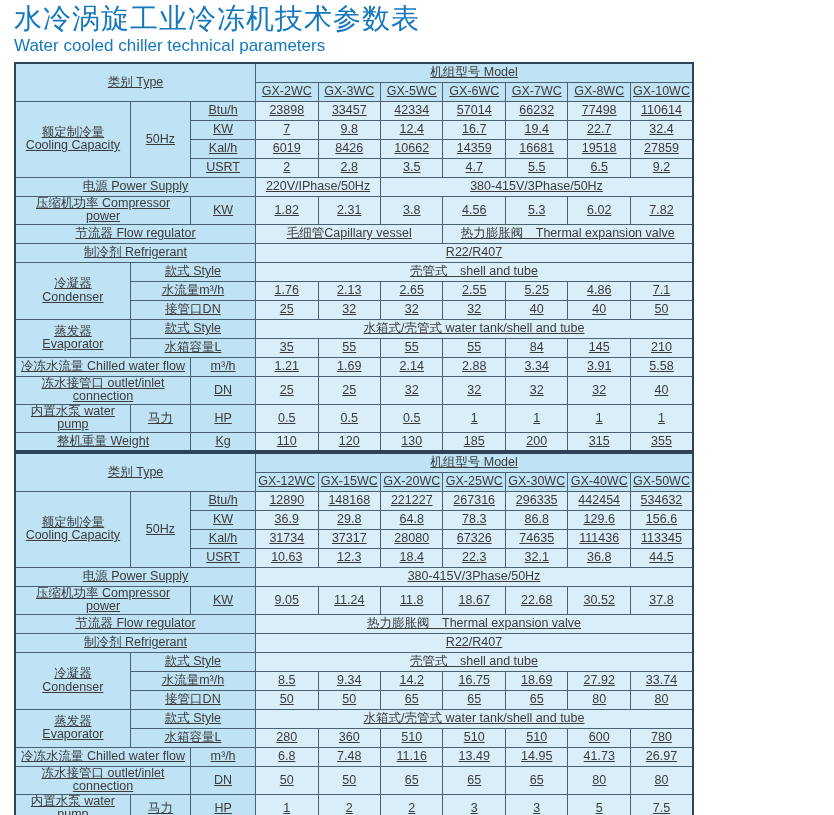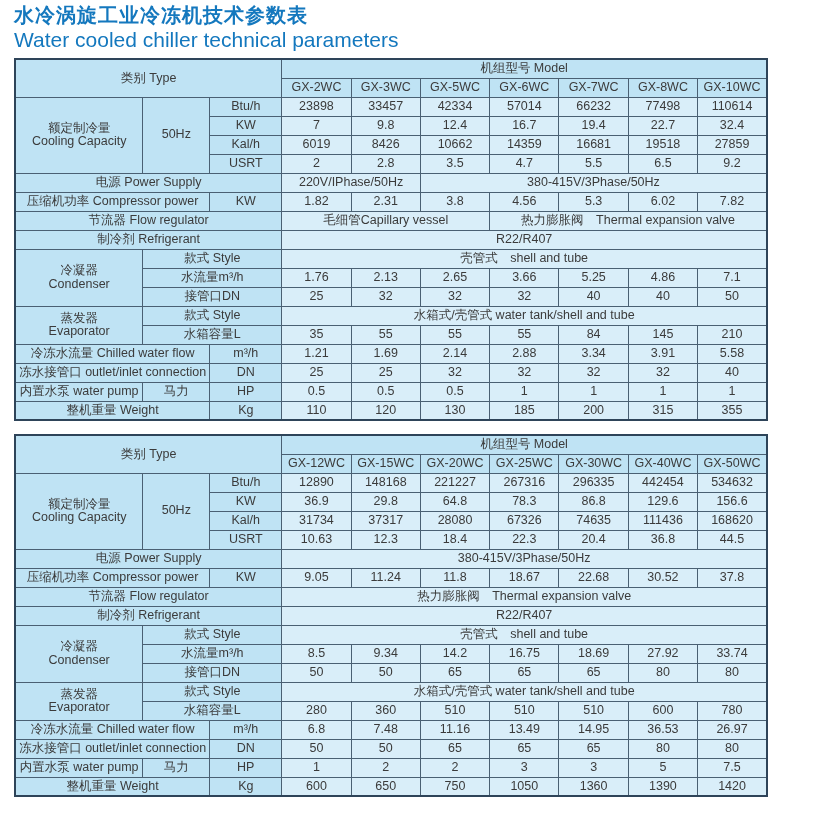--- a/index.html
+++ b/index.html
@@ -14,39 +14,39 @@
   html,body{margin:0;padding:0;background:#ffffff;}
   body{
     width:834px;height:815px;
     font-family:"Liberation Sans","DejaVu Sans",sans-serif;
     color:var(--c-text);
     padding:4px 14px 0 14px;
     overflow:hidden;
   }
   .title-zh{
     color:var(--c-title);
-    font-size:20px;
-    font-weight:bold;
+    font-size:28px;
+    font-weight:normal;
     line-height:1.1;
     letter-spacing:1px;
   }
   .title-en{
     color:var(--c-title);
-    font-size:21px;
+    font-size:17px;
     font-weight:normal;
     line-height:1.1;
     margin-top:2px;
     margin-bottom:7px;
   }
   table.spec{
-    width:754px;
+    width:680px;
     border-collapse:collapse;
     table-layout:fixed;
     border:2px solid var(--c-outer);
-    margin-bottom:13px;
+    text-decoration:underline;
   }
   table.spec td{
     border:1px solid var(--c-border);
     height:19px;
     padding:0 2px;
     text-align:center;
     vertical-align:middle;
     font-size:12.5px;
     line-height:1.08;
     white-space:pre-line;
@@ -160,21 +160,21 @@
         <td rowspan="3" class="lbl">冷凝器
 Condenser</td>
         <td colspan="2" class="lbl">款式 Style</td>
         <td colspan="7" class="dat">壳管式　shell and tube</td>
       </tr>
       <tr>
         <td colspan="2" class="lbl">水流量m³/h</td>
         <td class="dat">1.76</td>
         <td class="dat">2.13</td>
         <td class="dat">2.65</td>
-        <td class="dat">3.66</td>
+        <td class="dat">2.55</td>
         <td class="dat">5.25</td>
         <td class="dat">4.86</td>
         <td class="dat">7.1</td>
       </tr>
       <tr>
         <td colspan="2" class="lbl">接管口DN</td>
         <td class="dat">25</td>
         <td class="dat">32</td>
         <td class="dat">32</td>
         <td class="dat">32</td>
@@ -297,29 +297,29 @@
         <td class="dat">156.6</td>
       </tr>
       <tr>
         <td class="lbl">Kal/h</td>
         <td class="dat">31734</td>
         <td class="dat">37317</td>
         <td class="dat">28080</td>
         <td class="dat">67326</td>
         <td class="dat">74635</td>
         <td class="dat">111436</td>
-        <td class="dat">168620</td>
+        <td class="dat">113345</td>
       </tr>
       <tr>
         <td class="lbl">USRT</td>
         <td class="dat">10.63</td>
         <td class="dat">12.3</td>
         <td class="dat">18.4</td>
         <td class="dat">22.3</td>
-        <td class="dat">20.4</td>
+        <td class="dat">32.1</td>
         <td class="dat">36.8</td>
         <td class="dat">44.5</td>
       </tr>
       <tr>
         <td colspan="3" class="lbl">电源 Power Supply</td>
         <td colspan="7" class="dat">380-415V/3Phase/50Hz</td>
       </tr>
       <tr>
         <td colspan="2" class="lbl">压缩机功率 Compressor power</td>
         <td class="lbl">KW</td>
@@ -382,21 +382,21 @@
         <td class="dat">780</td>
       </tr>
       <tr>
         <td colspan="2" class="lbl">冷冻水流量 Chilled water flow</td>
         <td class="lbl">m³/h</td>
         <td class="dat">6.8</td>
         <td class="dat">7.48</td>
         <td class="dat">11.16</td>
         <td class="dat">13.49</td>
         <td class="dat">14.95</td>
-        <td class="dat">36.53</td>
+        <td class="dat">41.73</td>
         <td class="dat">26.97</td>
       </tr>
       <tr>
         <td colspan="2" class="lbl">冻水接管口 outlet/inlet connection</td>
         <td class="lbl">DN</td>
         <td class="dat">50</td>
         <td class="dat">50</td>
         <td class="dat">65</td>
         <td class="dat">65</td>
         <td class="dat">65</td>

